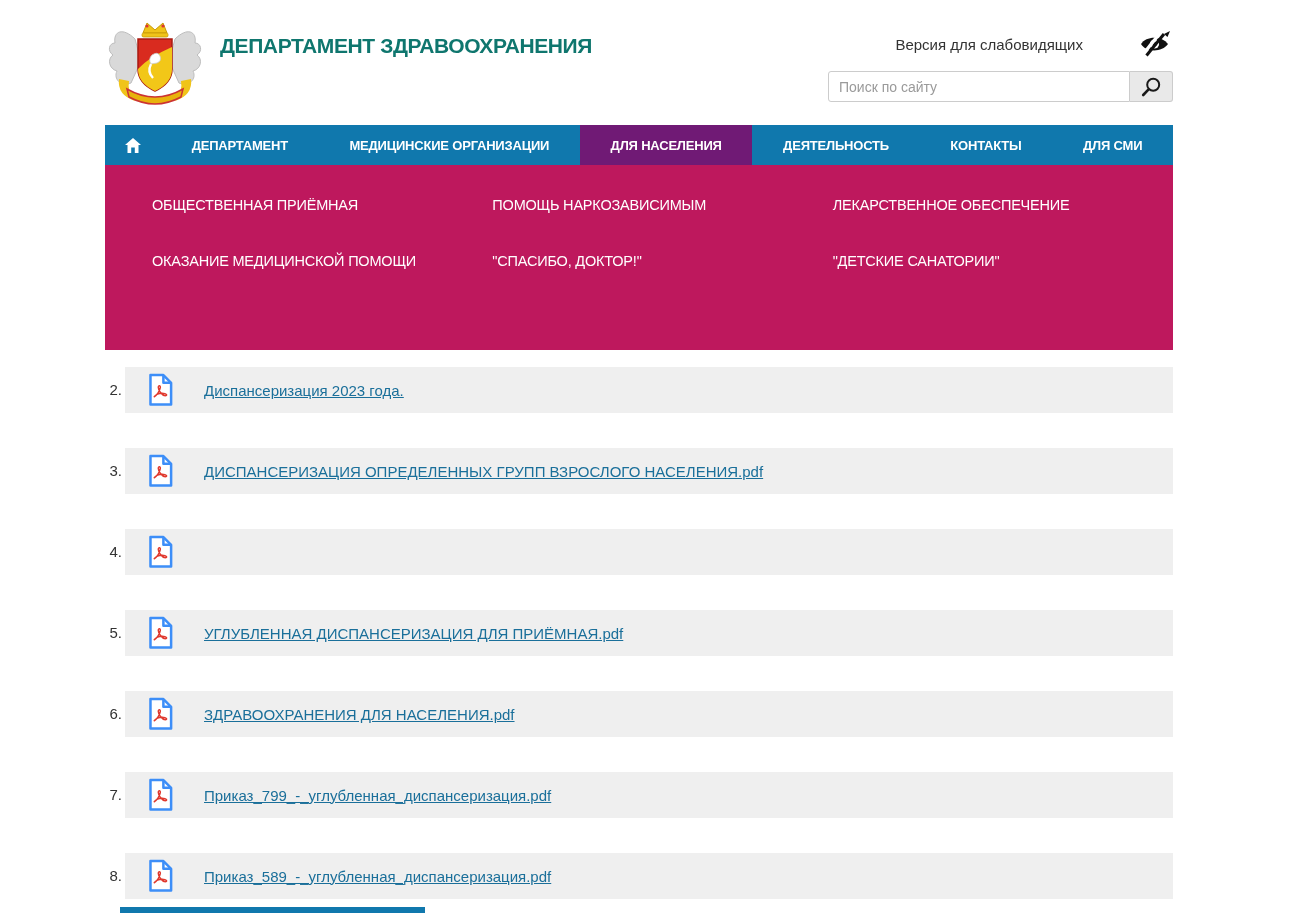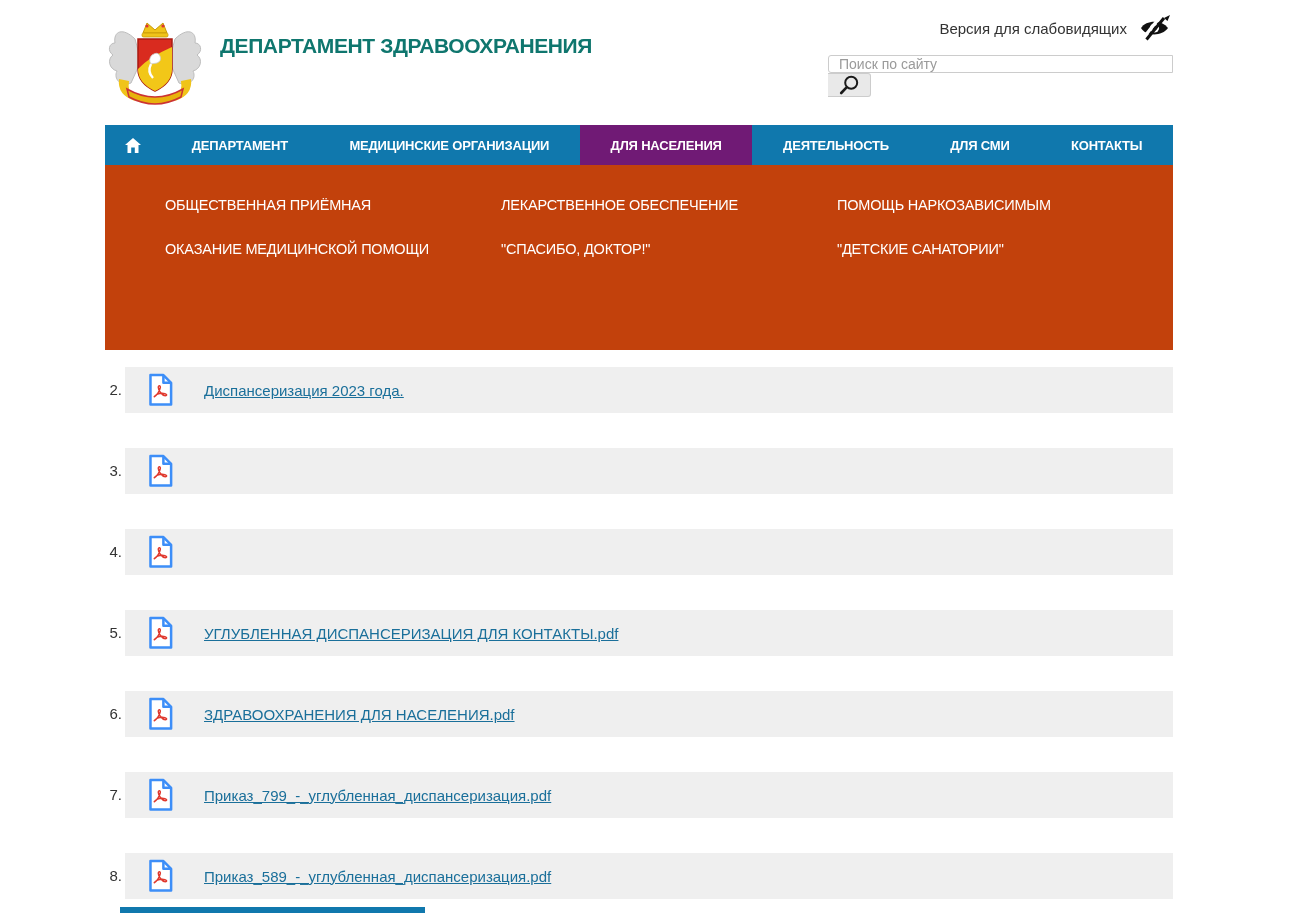--- a/index.html
+++ b/index.html
@@ -15,25 +15,25 @@
   .brand { display:flex; align-items:flex-start; }
   .crest { width:100px; height:90px; flex:0 0 auto; }
   .brand-title {
     margin-left:15px; margin-top:13px;
     font-size:21px; font-weight:bold; letter-spacing:-0.4px;
     line-height:31px; color:#0f766e; text-transform:uppercase;
   }
   .header-right { position:absolute; top:0; right:0; width:345px; }
   .accessibility-row {
     display:flex; align-items:center; justify-content:flex-end;
-    margin-top:12px; cursor:pointer;
+    margin-top:28px; cursor:pointer;gap:44px;
   }
   .accessibility-label { font-size:15px; color:#333; margin-right:10px; }
   .eye-icon { width:36px; height:32px; display:block; }
-  .search-row { display:flex; margin-top:11px; height:31px;flex-direction:column; }
+  .search-row { display:flex; margin-top:11px; height:31px; }
   .search-input {
     flex:1; height:31px; border:1px solid #ccc; border-radius:3px 0 0 3px;
     padding:0 10px; font-size:14px; font-family:"Liberation Sans",sans-serif;
     color:#333; outline:none;
   }
   .search-input::placeholder { color:#9a9a9a; }
   .search-button {
     width:43px; height:31px; background:#e9e9e9; border:1px solid #ccc;
     border-left:none; border-radius:0 3px 3px 0; cursor:pointer;
     display:flex; align-items:center; justify-content:center;
@@ -51,23 +51,23 @@
   .nav-item {
     flex:1 1 auto; display:flex; align-items:center; justify-content:center;
     font-size:13px; font-weight:bold; letter-spacing:-0.2px;
     padding:0 26px; cursor:pointer; white-space:nowrap; color:#fff;
     text-transform:uppercase;
   }
   .nav-item.active { background:#701a75; }
 
   
   .dropdown-panel {
-    background:#c2410c; height:185px;
+    background:#be185d; height:185px;
     display:grid; grid-template-columns:1fr 1fr 1fr;
-    align-content:start; padding:30px 0 0 60px; row-gap:24px;
+    align-content:start; padding:30px 0 0 47px; row-gap:36px;
   }
   .dropdown-item {
     color:#fff; font-size:14.5px; letter-spacing:-0.2px; cursor:pointer;
     text-transform:uppercase; white-space:nowrap; line-height:20px;
   }
 
   
   .file-list { margin-top:17px; }
   .file-item { display:flex; margin-bottom:35px; }
   .file-number {
@@ -150,28 +150,28 @@
   <nav class="main-nav">
     <div class="nav-home">
       <svg width="16" height="15" viewBox="0 0 16 15" aria-hidden="true">
         <path d="M8 0 L16 7 H13.5 V15 H9.8 V9.5 H6.2 V15 H2.5 V7 H0 Z" fill="#fff"></path>
       </svg>
     </div>
     <div class="nav-item">ДЕПАРТАМЕНТ</div>
     <div class="nav-item">МЕДИЦИНСКИЕ ОРГАНИЗАЦИИ</div>
     <div class="nav-item active">ДЛЯ НАСЕЛЕНИЯ</div>
     <div class="nav-item">ДЕЯТЕЛЬНОСТЬ</div>
+    <div class="nav-item">КОНТАКТЫ</div>
     <div class="nav-item">ДЛЯ СМИ</div>
-    <div class="nav-item">КОНТАКТЫ</div>
   </nav>
 
   <div class="dropdown-panel">
     <a class="dropdown-item">ОБЩЕСТВЕННАЯ ПРИЁМНАЯ</a>
+    <a class="dropdown-item">ПОМОЩЬ НАРКОЗАВИСИМЫМ</a>
     <a class="dropdown-item">ЛЕКАРСТВЕННОЕ ОБЕСПЕЧЕНИЕ</a>
-    <a class="dropdown-item">ПОМОЩЬ НАРКОЗАВИСИМЫМ</a>
     <a class="dropdown-item">ОКАЗАНИЕ МЕДИЦИНСКОЙ ПОМОЩИ</a>
     <a class="dropdown-item">"СПАСИБО, ДОКТОР!"</a>
     <a class="dropdown-item">"ДЕТСКИЕ САНАТОРИИ"</a>
   </div>
 
   <div class="file-list">
 
     <div class="file-item">
       <span class="file-number">2.</span>
       <div class="file-row">
@@ -185,20 +185,21 @@
     </div>
 
     <div class="file-item">
       <span class="file-number">3.</span>
       <div class="file-row">
         <svg class="pdf-icon" viewBox="0 0 28 35" aria-hidden="true">
           <path d="M3.6 2 H17 L25 10 V32.5 H3.6 Z" fill="#fff" stroke="#3d8ef8" stroke-width="2.6" stroke-linejoin="round"></path>
           <path d="M17 2 V10 H25" fill="none" stroke="#3d8ef8" stroke-width="2.6" stroke-linejoin="round"></path>
           <path d="M7.5 24.5 c2.5 -1.2 5.5 -5.5 6.3 -9.5 c.4 -2.2 -2.2 -2.6 -2.1 -.2 c.1 3.2 4 8.6 7.2 8.6 c2.7 0 1.7 -2.6 -3.2 -2.6 c-3.2 0 -6.8 1.8 -8.2 3.7" fill="none" stroke="#e0392e" stroke-width="1.5" stroke-linecap="round"></path>
         </svg>
+        <a class="file-link">ДИСПАНСЕРИЗАЦИЯ ОПРЕДЕЛЕННЫХ ГРУПП ВЗРОСЛОГО НАСЕЛЕНИЯ.pdf</a>
       </div>
     </div>
 
     <div class="file-item">
       <span class="file-number">4.</span>
       <div class="file-row">
         <svg class="pdf-icon" viewBox="0 0 28 35" aria-hidden="true">
           <path d="M3.6 2 H17 L25 10 V32.5 H3.6 Z" fill="#fff" stroke="#3d8ef8" stroke-width="2.6" stroke-linejoin="round"></path>
           <path d="M17 2 V10 H25" fill="none" stroke="#3d8ef8" stroke-width="2.6" stroke-linejoin="round"></path>
           <path d="M7.5 24.5 c2.5 -1.2 5.5 -5.5 6.3 -9.5 c.4 -2.2 -2.2 -2.6 -2.1 -.2 c.1 3.2 4 8.6 7.2 8.6 c2.7 0 1.7 -2.6 -3.2 -2.6 c-3.2 0 -6.8 1.8 -8.2 3.7" fill="none" stroke="#e0392e" stroke-width="1.5" stroke-linecap="round"></path>
@@ -207,21 +208,21 @@
     </div>
 
     <div class="file-item">
       <span class="file-number">5.</span>
       <div class="file-row">
         <svg class="pdf-icon" viewBox="0 0 28 35" aria-hidden="true">
           <path d="M3.6 2 H17 L25 10 V32.5 H3.6 Z" fill="#fff" stroke="#3d8ef8" stroke-width="2.6" stroke-linejoin="round"></path>
           <path d="M17 2 V10 H25" fill="none" stroke="#3d8ef8" stroke-width="2.6" stroke-linejoin="round"></path>
           <path d="M7.5 24.5 c2.5 -1.2 5.5 -5.5 6.3 -9.5 c.4 -2.2 -2.2 -2.6 -2.1 -.2 c.1 3.2 4 8.6 7.2 8.6 c2.7 0 1.7 -2.6 -3.2 -2.6 c-3.2 0 -6.8 1.8 -8.2 3.7" fill="none" stroke="#e0392e" stroke-width="1.5" stroke-linecap="round"></path>
         </svg>
-        <a class="file-link">УГЛУБЛЕННАЯ ДИСПАНСЕРИЗАЦИЯ ДЛЯ КОНТАКТЫ.pdf</a>
+        <a class="file-link">УГЛУБЛЕННАЯ ДИСПАНСЕРИЗАЦИЯ ДЛЯ ПРИЁМНАЯ.pdf</a>
       </div>
     </div>
 
     <div class="file-item">
       <span class="file-number">6.</span>
       <div class="file-row">
         <svg class="pdf-icon" viewBox="0 0 28 35" aria-hidden="true">
           <path d="M3.6 2 H17 L25 10 V32.5 H3.6 Z" fill="#fff" stroke="#3d8ef8" stroke-width="2.6" stroke-linejoin="round"></path>
           <path d="M17 2 V10 H25" fill="none" stroke="#3d8ef8" stroke-width="2.6" stroke-linejoin="round"></path>
           <path d="M7.5 24.5 c2.5 -1.2 5.5 -5.5 6.3 -9.5 c.4 -2.2 -2.2 -2.6 -2.1 -.2 c.1 3.2 4 8.6 7.2 8.6 c2.7 0 1.7 -2.6 -3.2 -2.6 c-3.2 0 -6.8 1.8 -8.2 3.7" fill="none" stroke="#e0392e" stroke-width="1.5" stroke-linecap="round"></path>

